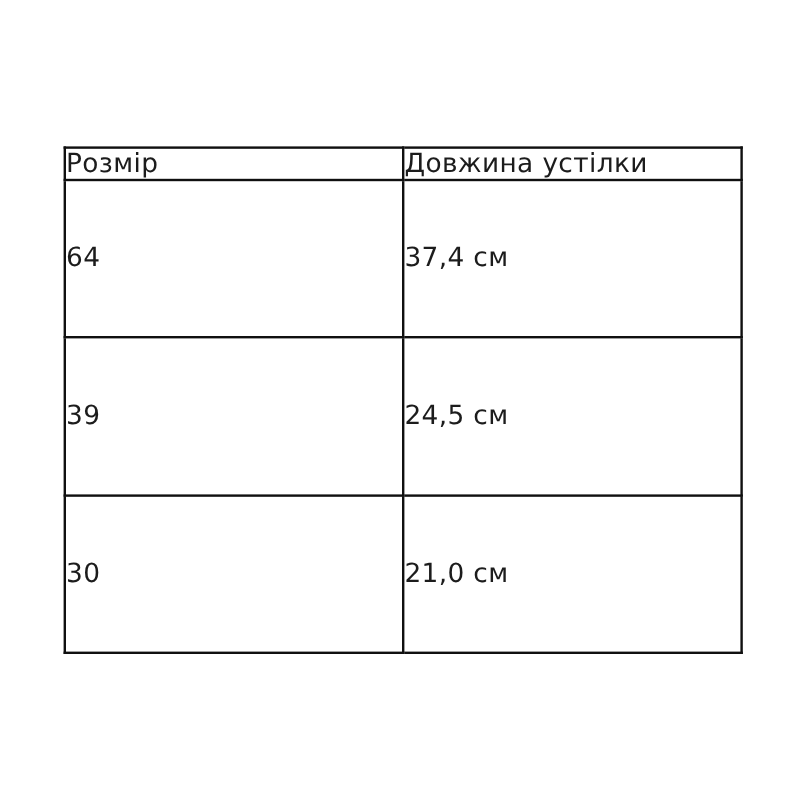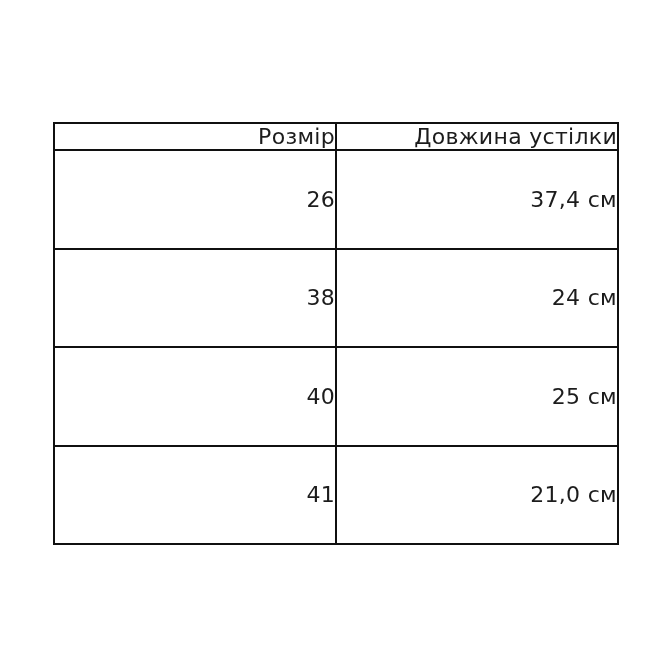--- a/index.html
+++ b/index.html
@@ -23,21 +23,21 @@
     top: 122px;
     width: 566px;
     height: 423px;
     border-collapse: collapse;
     table-layout: fixed;
     background: #ffffff;
   }
   table.size-table th,
   table.size-table td {
     border: 2px solid #101010;
-    text-align: right;
+    text-align: left;
     vertical-align: middle;
     font-size: 22px;
     font-weight: 400;
     color: #1c1c1c;
     padding: 0;
     letter-spacing: 0.3px;
   }
   table.size-table col { width: 50%; }
 </style>
 </head>
@@ -50,30 +50,26 @@
       <col>
     </colgroup>
     <thead>
       <tr>
         <th>Розмір</th>
         <th>Довжина устілки</th>
       </tr>
     </thead>
     <tbody>
       <tr>
-        <td>26</td>
+        <td>64</td>
         <td>37,4 см</td>
       </tr>
       <tr>
-        <td>38</td>
-        <td>24 см</td>
+        <td>39</td>
+        <td>24,5 см</td>
       </tr>
       <tr>
-        <td>40</td>
-        <td>25 см</td>
-      </tr>
-      <tr>
-        <td>41</td>
+        <td>30</td>
         <td>21,0 см</td>
       </tr>
     </tbody>
   </table>
 </div>
 
 </body></html>

